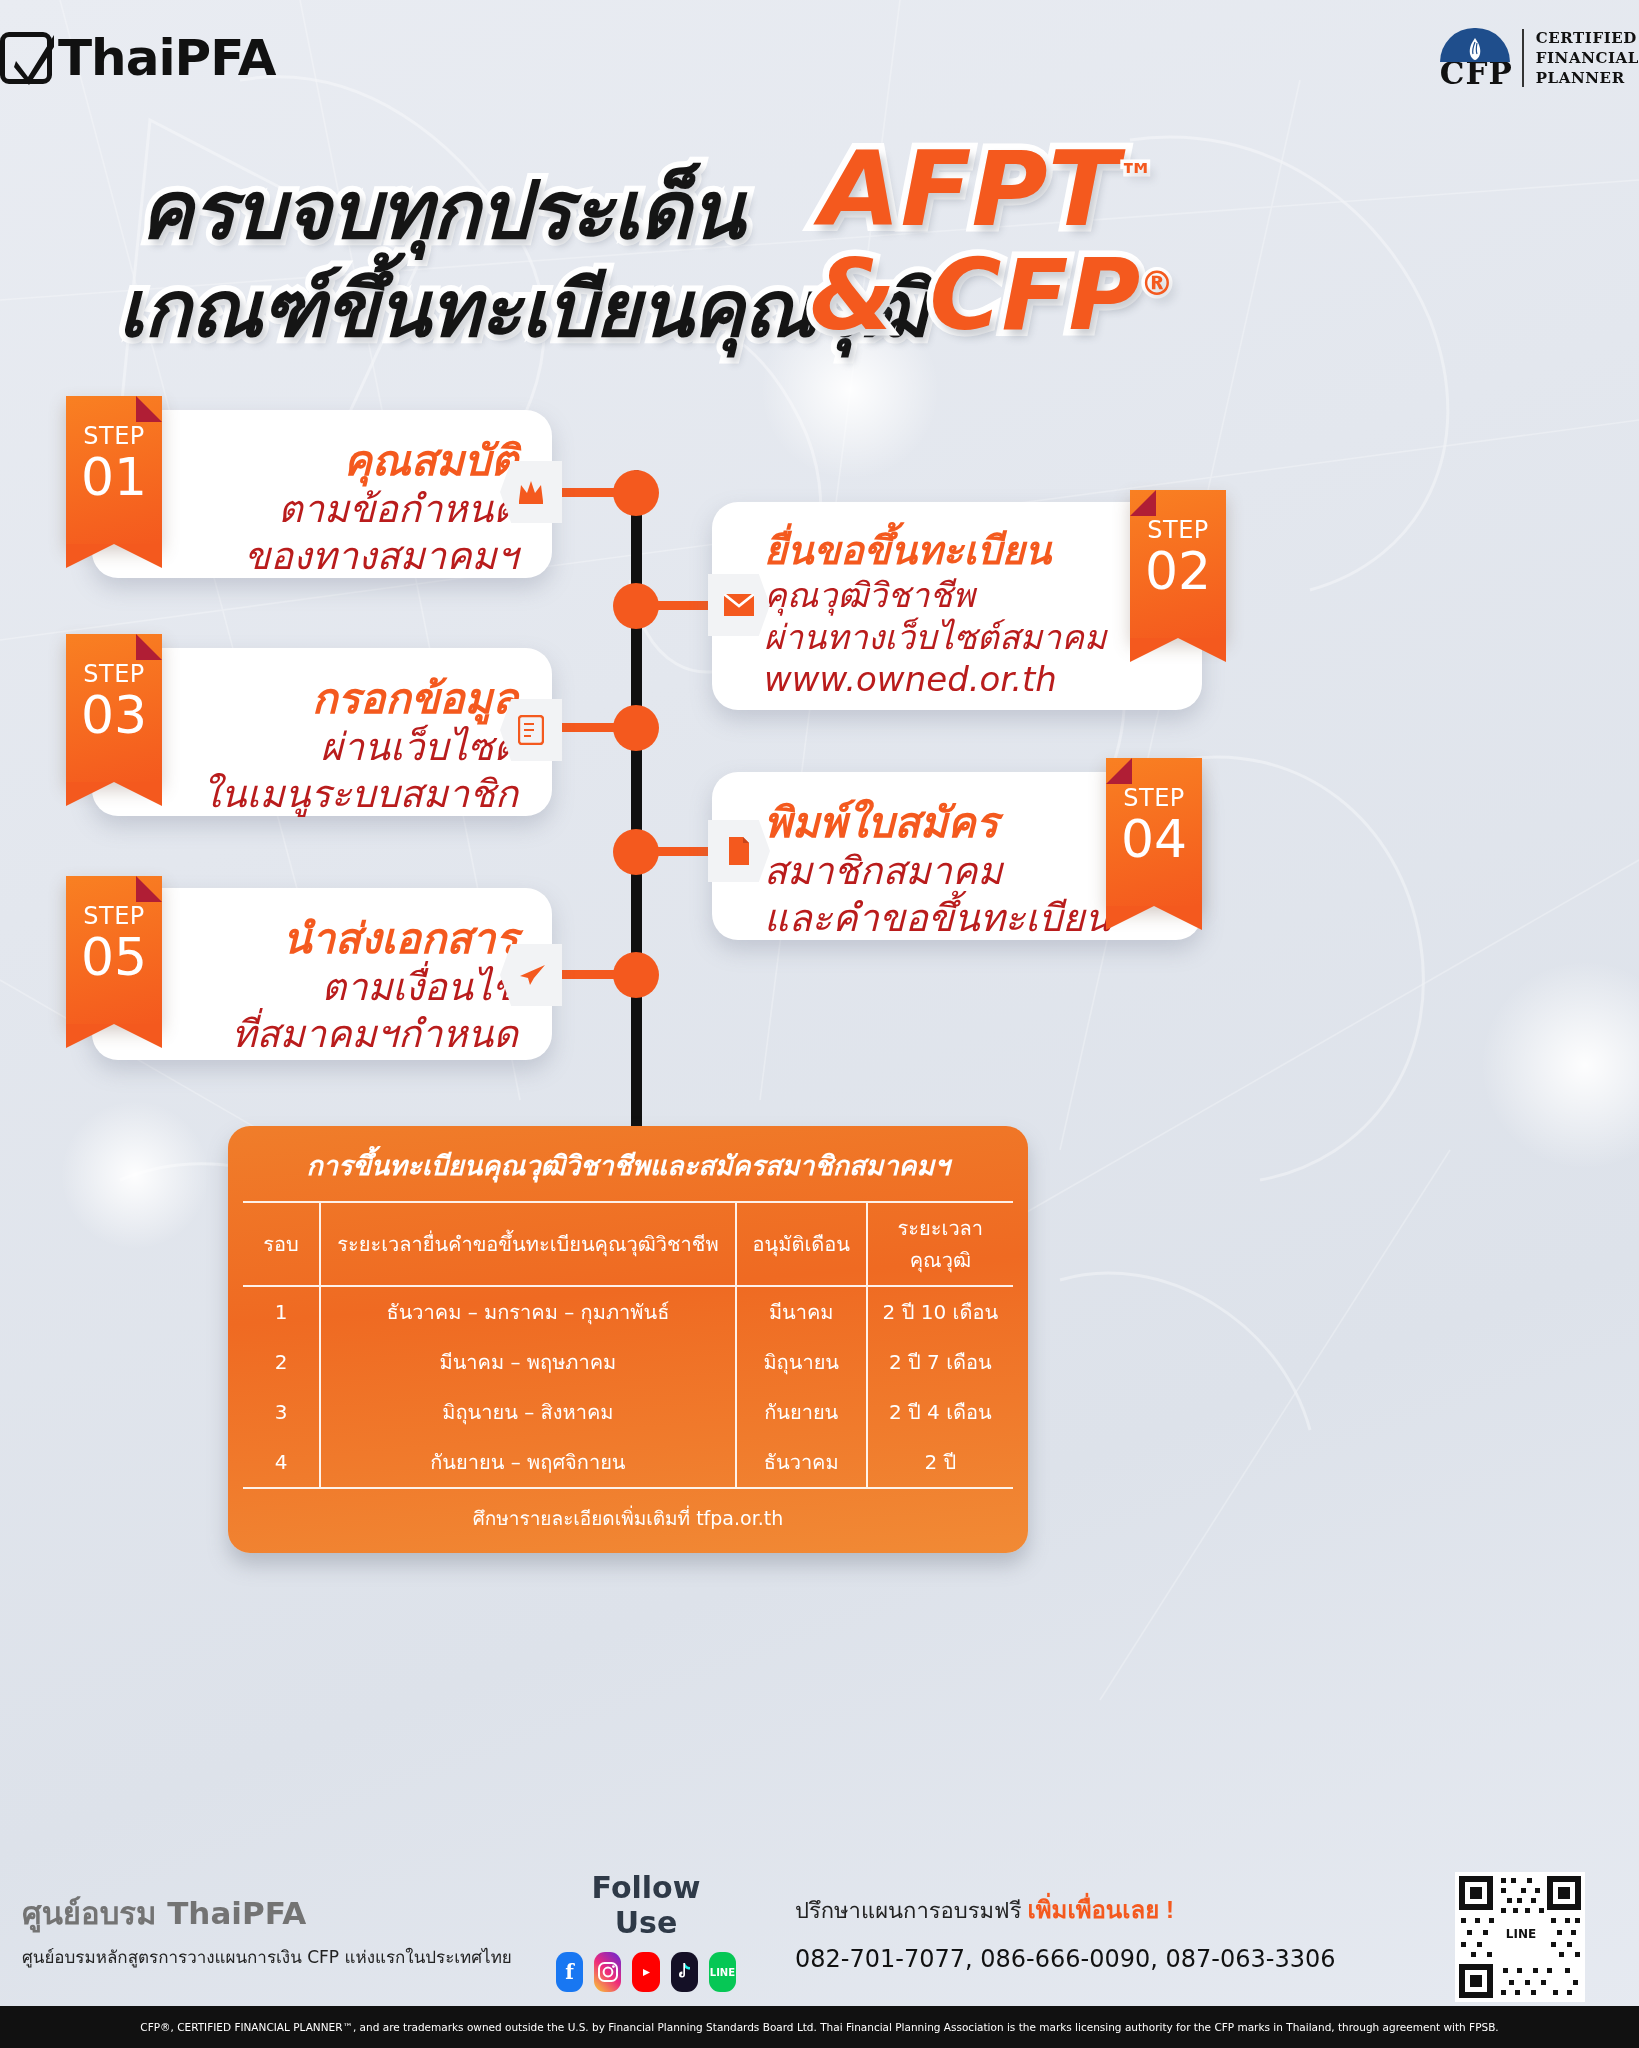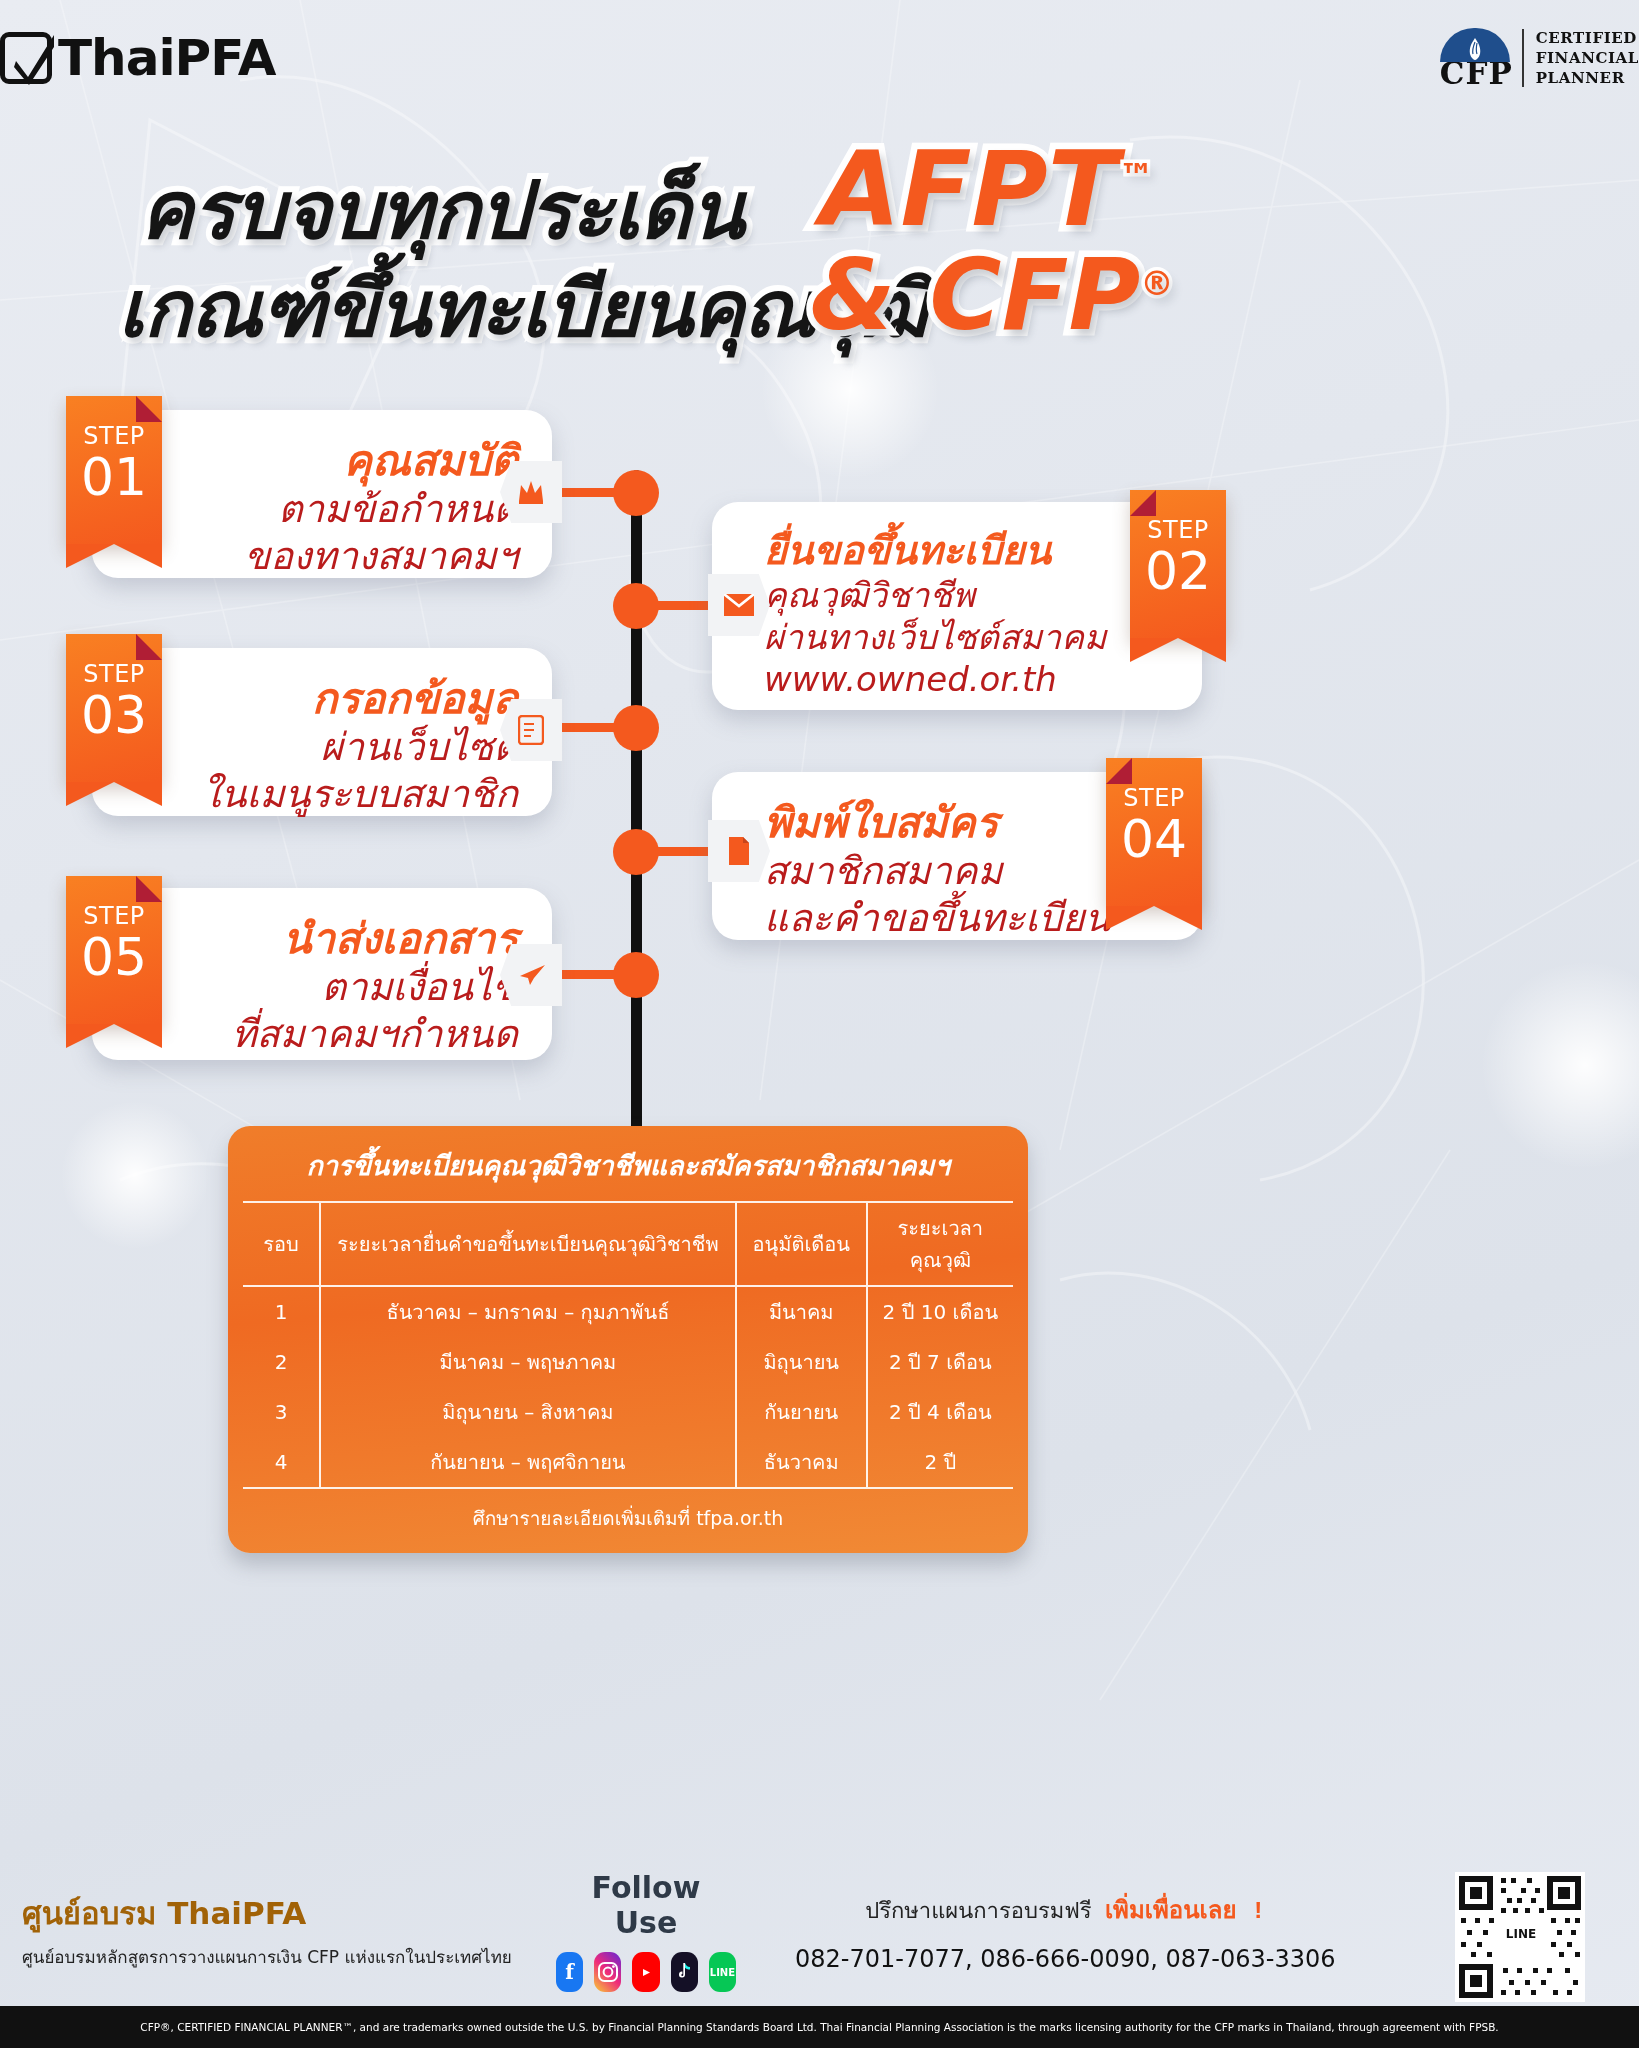--- a/index.html
+++ b/index.html
@@ -64,28 +64,28 @@
   .tbl-title { text-align:center; color:#fff; font-family:"DejaVu Sans", sans-serif; font-style:italic; font-weight:bold; font-size:27px; padding:18px 10px 14px; }
   table { width:calc(100% - 30px); margin:0 15px 0; border-collapse:collapse; color:#fff; font-family:"DejaVu Sans", sans-serif; }
   th { font-size:20px; font-weight:normal; padding:9px 4px; border-top:2px solid rgba(255,255,255,.9); border-bottom:2px solid rgba(255,255,255,.9);}
   td { font-size:20px; padding:9px 4px; text-align:center; }
   th+th, td+td { border-left:2px solid rgba(255,255,255,.9); }
   .tbl-foot { text-align:center; color:#fff; font-size:19px; padding:14px 0 20px; border-top:2px solid rgba(255,255,255,.9); margin:0 15px; font-family:"DejaVu Sans", sans-serif;}
 
   
   .footer { position:absolute; left:0; right:0; top:1880px; height:130px; }
   .f-brand { position:absolute; left:22px; top:8px; }
-  .f-brand-title { font-family:"DejaVu Sans", sans-serif; font-weight:bold; font-size:31px; color:#a16207; }
+  .f-brand-title { font-family:"DejaVu Sans", sans-serif; font-weight:bold; font-size:31px; color:#737373; }
   .f-brand-sub { font-family:"DejaVu Sans", sans-serif; font-size:17px; color:#222; margin-top:5px;}
   .f-follow { position:absolute; left:556px; top:-10px; text-align:center; width:180px;}
   .f-follow-label { font-family:"DejaVu Sans", sans-serif; font-weight:bold; font-size:30px; color:#2f3a48; }
   .socials { display:flex; gap:11px; margin-top:12px; }
   .soc { width:40px; height:40px; border-radius:11px; display:flex; align-items:center; justify-content:center; color:#fff; font-weight:bold; font-size:20px;}
   .f-contact { position:absolute; left:795px; top:10px; }
-  .f-c1 { font-family:Liberation Mono, monospace; font-size:22px; color:#222;text-align:center; }
+  .f-c1 { font-family:Liberation Sans, sans-serif; font-size:22px; color:#222; }
   .f-c1 b { color:#f4591e; font-size:24px;}
   .f-phone { font-family:"DejaVu Sans", sans-serif; font-size:24px; color:#111; margin-top:16px;}
   .qr { position:absolute; left:1455px; top:-8px; width:130px; height:130px; }
   .legal { position:absolute; left:0; right:0; bottom:0; height:42px; background:#111; color:#fff;
     font-family:"DejaVu Sans", sans-serif; font-size:10.5px; display:flex; align-items:center; justify-content:center; text-align:center; padding:0 20px;}
 </style>
 </head>
 <body>
 
 <svg class="bg-map" viewBox="0 0 1639 2048" preserveAspectRatio="none">

